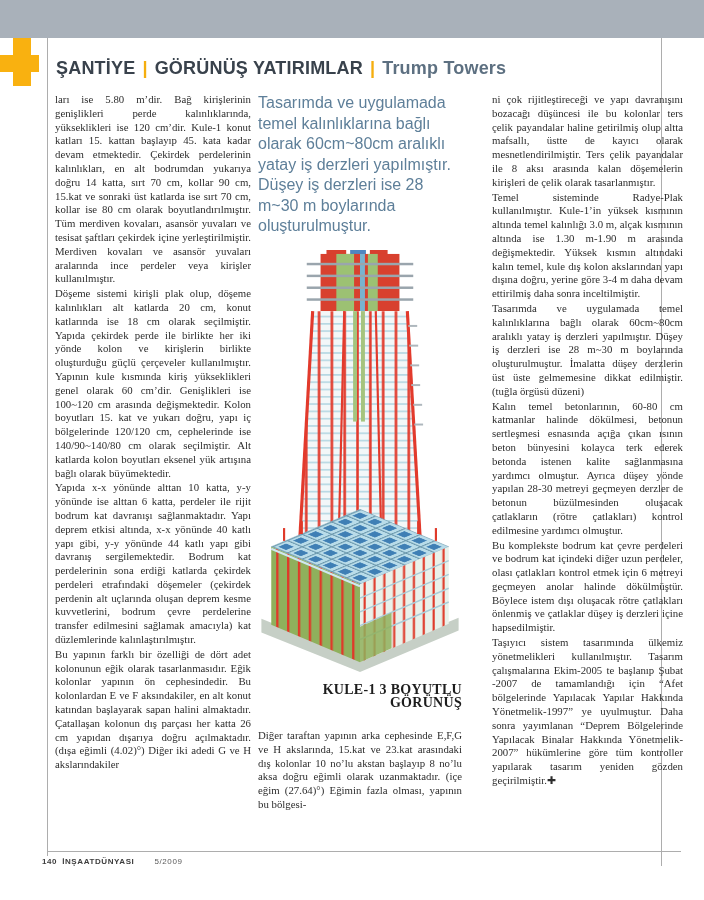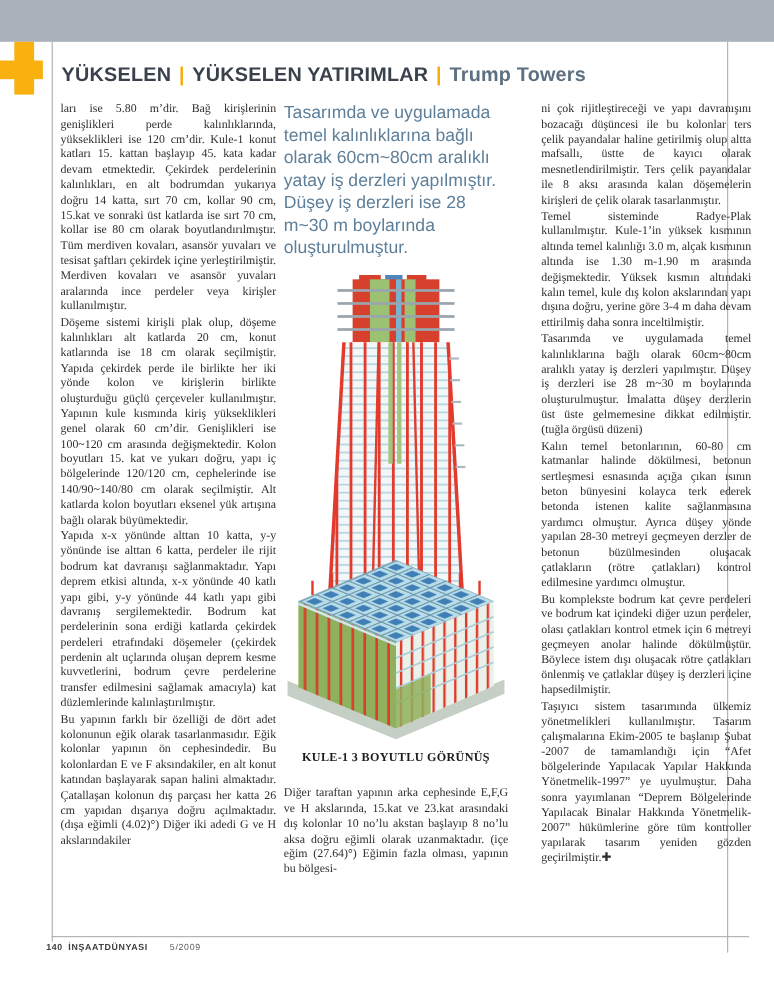--- a/index.html
+++ b/index.html
@@ -19,40 +19,40 @@
   .crop-h{left:47px;top:851px;width:634px;height:1px;}
   .col{position:absolute;top:93px;font-size:10.8px;line-height:13.8px;text-align:justify;}
   .col p{margin:0 0 1px 0;}
   .col-left{left:55px;width:196px;}
   .col-mid{left:258px;width:204px;}
   .col-right{left:492px;width:191px;}
   .pullquote{font-family:"Liberation Sans",sans-serif;font-size:16px;line-height:20.5px;
              color:#5e7f99;text-align:left;}
   .figure{margin-top:13px;text-align:center;}
   .figure svg{display:block;margin:0 auto;}
-  .caption{font-size:11px;font-weight:bold;letter-spacing:.3px;text-align:center;
+  .caption{font-size:14px;font-weight:bold;letter-spacing:.3px;text-align:right;
            margin-top:9px;color:#1d1d1d;}
   .mid-body{margin-top:19px;}
   .footer{position:absolute;left:42px;top:857px;font-family:"Liberation Sans",sans-serif;
           font-size:8px;letter-spacing:.6px;color:#3c3c3c;white-space:nowrap;}
   .footer .pagenum{font-weight:bold;margin-right:5px;}
   .footer .mag{font-weight:bold;}
   .footer .issue{color:#5a5a5a;margin-left:20px;}
 </style>
 </head>
 <body>
 
 <div class="page">
 
   <div class="topband"></div>
   <div class="plus-v"></div>
   <div class="plus-h"></div>
 
   <div class="header">
-    <span>YÜKSELEN</span><span class="sep">|</span><span>YÜKSELEN YATIRIMLAR</span><span class="sep">|</span><span class="article">Trump Towers</span>
+    <span>ŞANTİYE</span><span class="sep">|</span><span>GÖRÜNÜŞ YATIRIMLAR</span><span class="sep">|</span><span class="article">Trump Towers</span>
   </div>
 
   <div class="cropline crop-v-left"></div>
   <div class="cropline crop-v-right"></div>
   <div class="cropline crop-h"></div>
 
   <div class="col col-left">
     <p>ları ise 5.80 m’dir. Bağ kirişlerinin genişlikleri perde kalınlıklarında, yükseklikleri ise 120 cm’dir. Kule-1 konut katları 15. kattan başlayıp 45. kata kadar devam etmektedir. Çekirdek perdelerinin kalınlıkları, en alt bodrumdan yukarıya doğru 14 katta, sırt 70 cm, kollar 90 cm, 15.kat ve sonraki üst katlarda ise sırt 70 cm, kollar ise 80 cm olarak boyutlandırılmıştır. Tüm merdiven kovaları, asansör yuvaları ve tesisat şaftları çekirdek içine yerleştirilmiştir. Merdiven kovaları ve asansör yuvaları aralarında ince perdeler veya kirişler kullanılmıştır.</p>
     <p>Döşeme sistemi kirişli plak olup, döşeme kalınlıkları alt katlarda 20 cm, konut katlarında ise 18 cm olarak seçilmiştir. Yapıda çekirdek perde ile birlikte her iki yönde kolon ve kirişlerin birlikte oluşturduğu güçlü çerçeveler kullanılmıştır. Yapının kule kısmında kiriş yükseklikleri genel olarak 60 cm’dir. Genişlikleri ise 100~120 cm arasında değişmektedir. Kolon boyutları 15. kat ve yukarı doğru, yapı iç bölgelerinde 120/120 cm, cephelerinde ise 140/90~140/80 cm olarak seçilmiştir. Alt katlarda kolon boyutları eksenel yük artışına bağlı olarak büyümektedir.</p>
     <p>Yapıda x-x yönünde alttan 10 katta, y-y yönünde ise alttan 6 katta, perdeler ile rijit bodrum kat davranışı sağlanmaktadır. Yapı deprem etkisi altında, x-x yönünde 40 katlı yapı gibi, y-y yönünde 44 katlı yapı gibi davranış sergilemektedir. Bodrum kat perdelerinin sona erdiği katlarda çekirdek perdeleri etrafındaki döşemeler (çekirdek perdenin alt uçlarında oluşan deprem kesme kuvvetlerini, bodrum çevre perdelerine transfer edilmesini sağlamak amacıyla) kat düzlemlerinde kalınlaştırılmıştır.</p>

